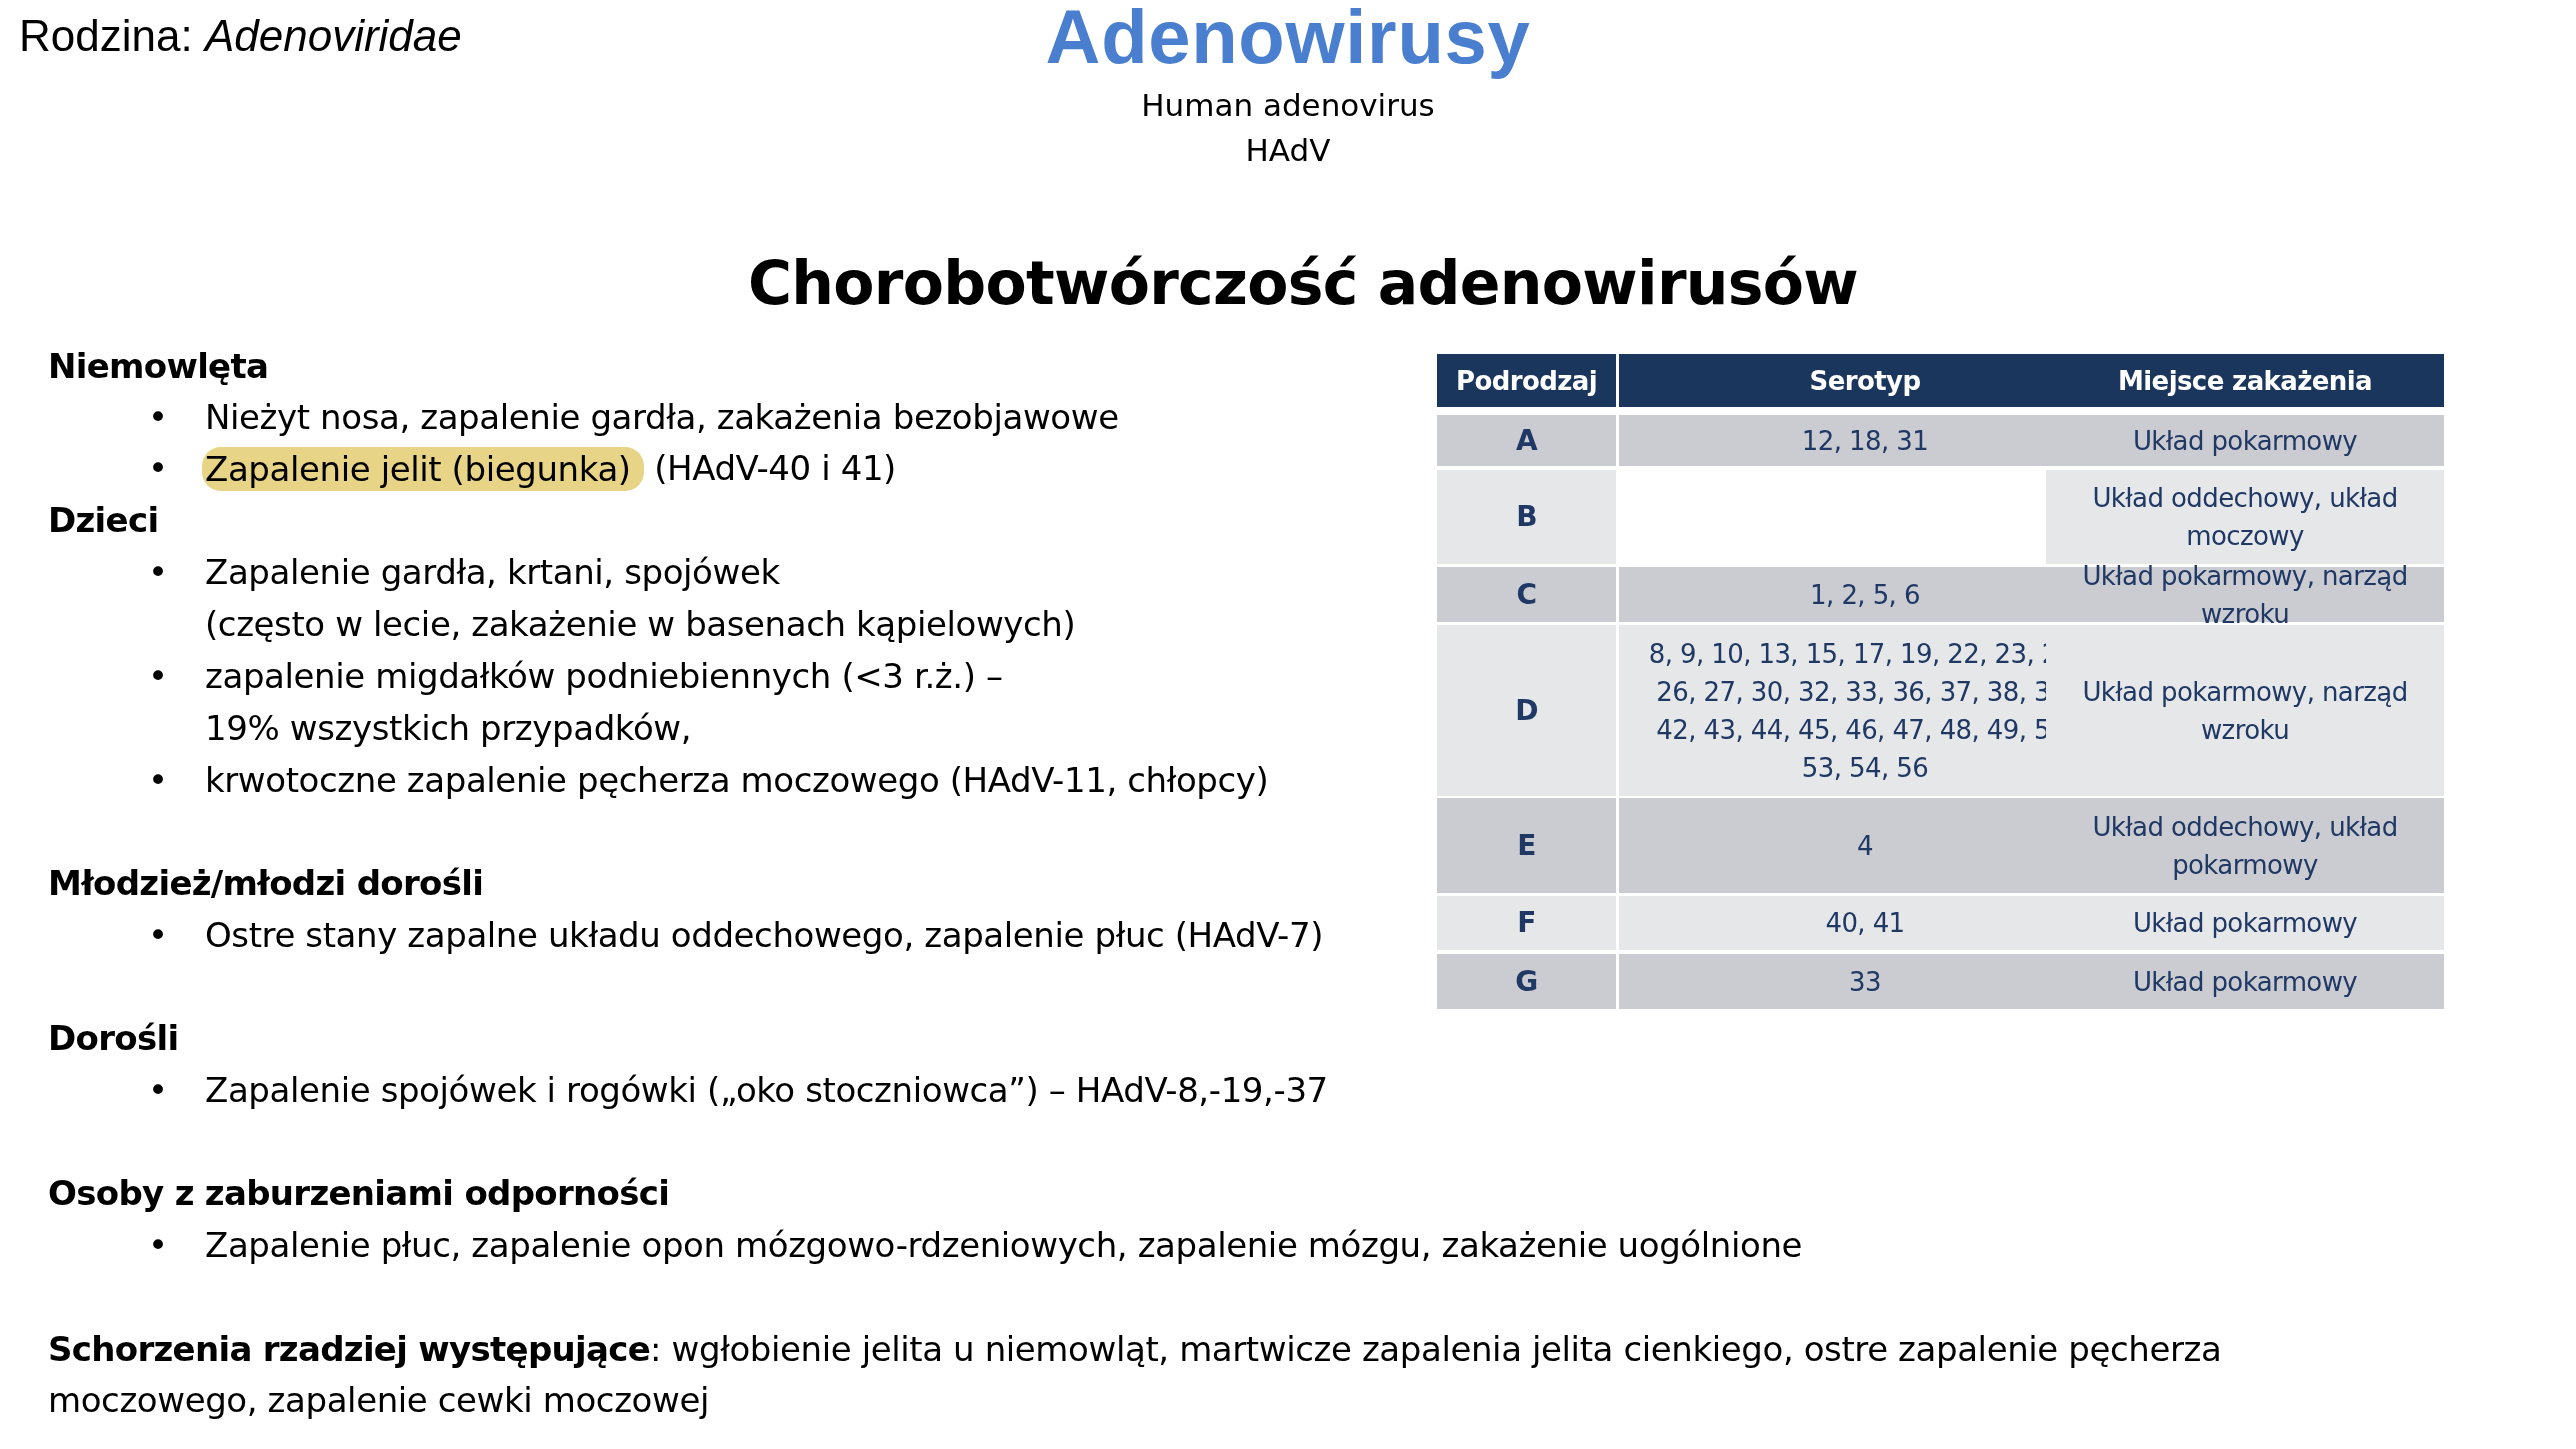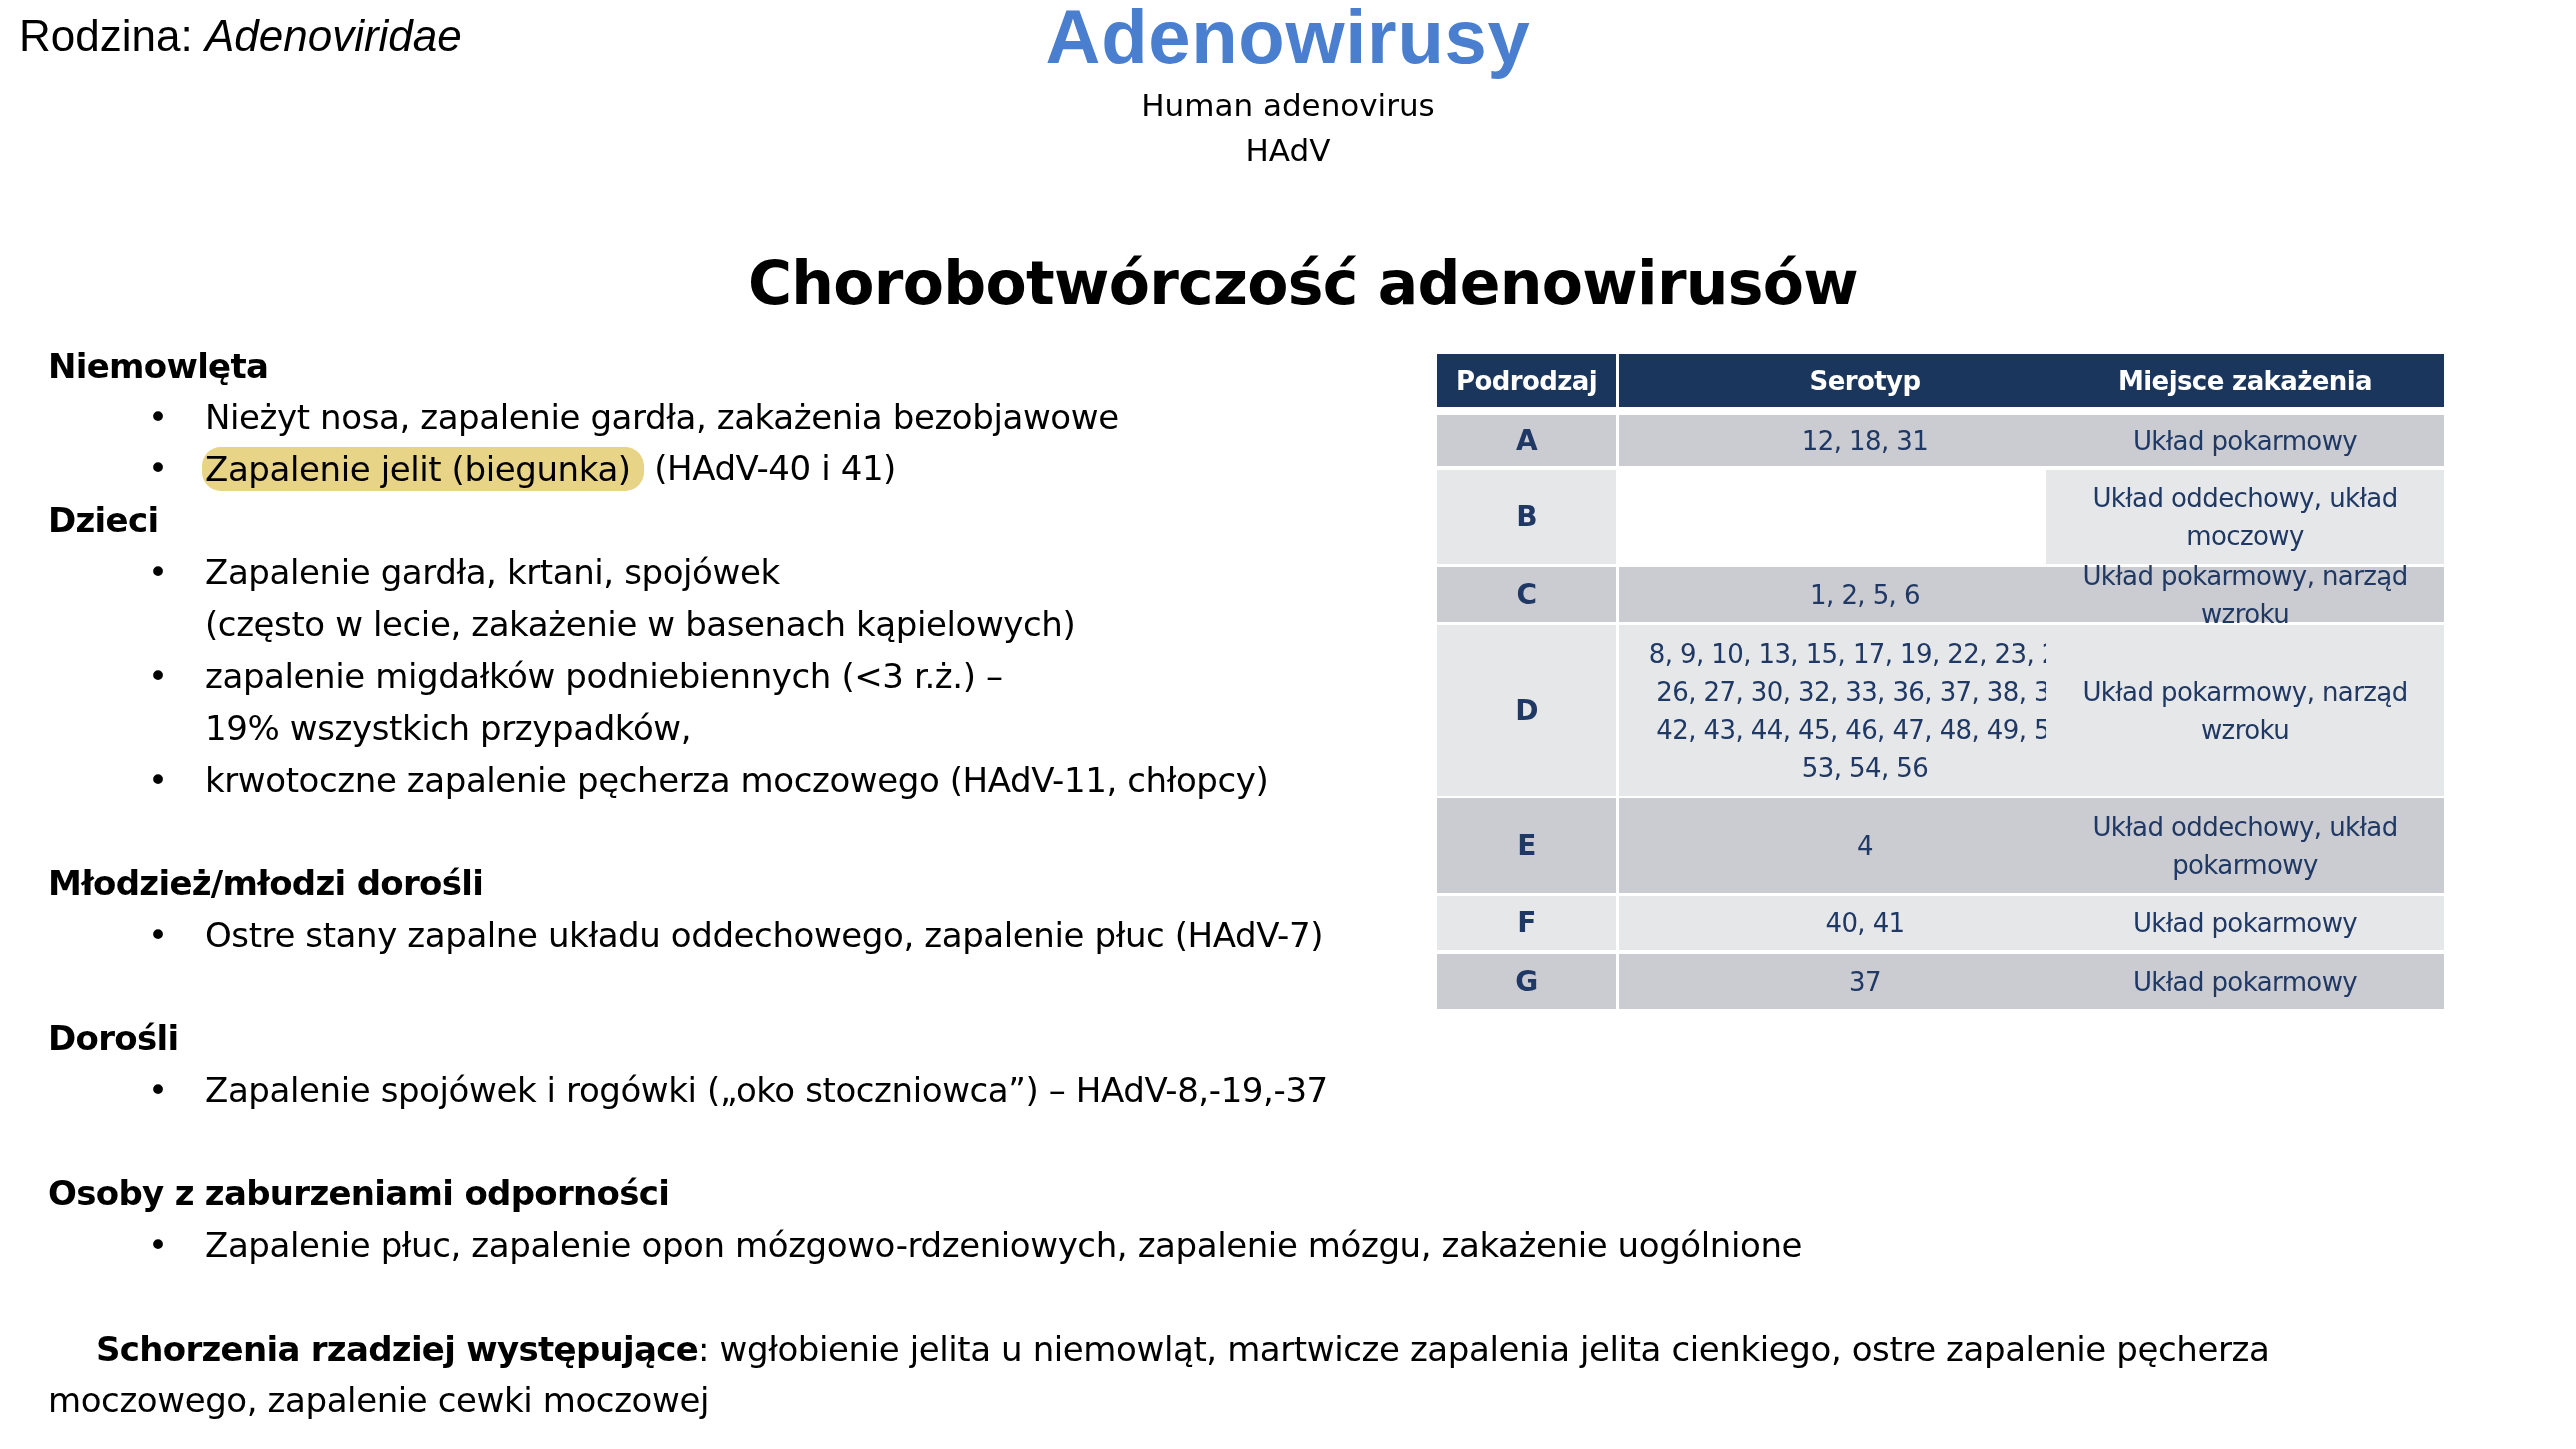--- a/index.html
+++ b/index.html
@@ -106,21 +106,21 @@
       position: absolute;
       left: 48px;
       top: 1324px;
       width: 2269px;
       font-family: "DejaVu Sans", sans-serif;
       font-size: 34px;
       line-height: 51px;
       letter-spacing: -0.4px;
       color: #000;
     }
-    .bottom-para .lead { font-weight: bold; letter-spacing: -0.7px; margin-left: 48px; }
+    .bottom-para .lead { font-weight: bold; letter-spacing: -0.7px; }
 
     
     .subgenus-table {
       position: absolute;
       left: 1437px;
       top: 354px;
       width: 1102px;
     }
     .trow {
       position: absolute;
@@ -260,17 +260,17 @@
   </div>
 
   <div class="trow even" style="top:542px;height:54px;">
     <div class="cell col1 subgenus">F</div>
     <div class="cell col2">40, 41</div>
     <div class="cell col3">Układ pokarmowy</div>
   </div>
 
   <div class="trow odd" style="top:600px;height:55px;">
     <div class="cell col1 subgenus">G</div>
-    <div class="cell col2">37</div>
+    <div class="cell col2">33</div>
     <div class="cell col3">Układ pokarmowy</div>
   </div>
 </div>
 
 
 </body></html>

